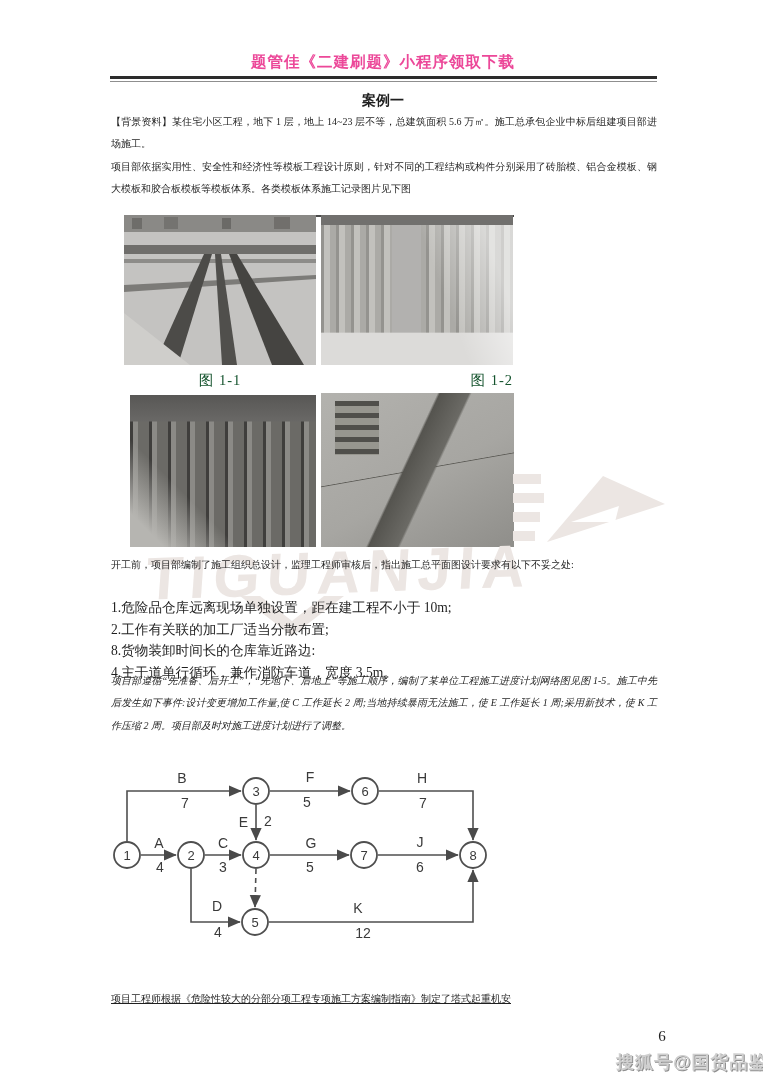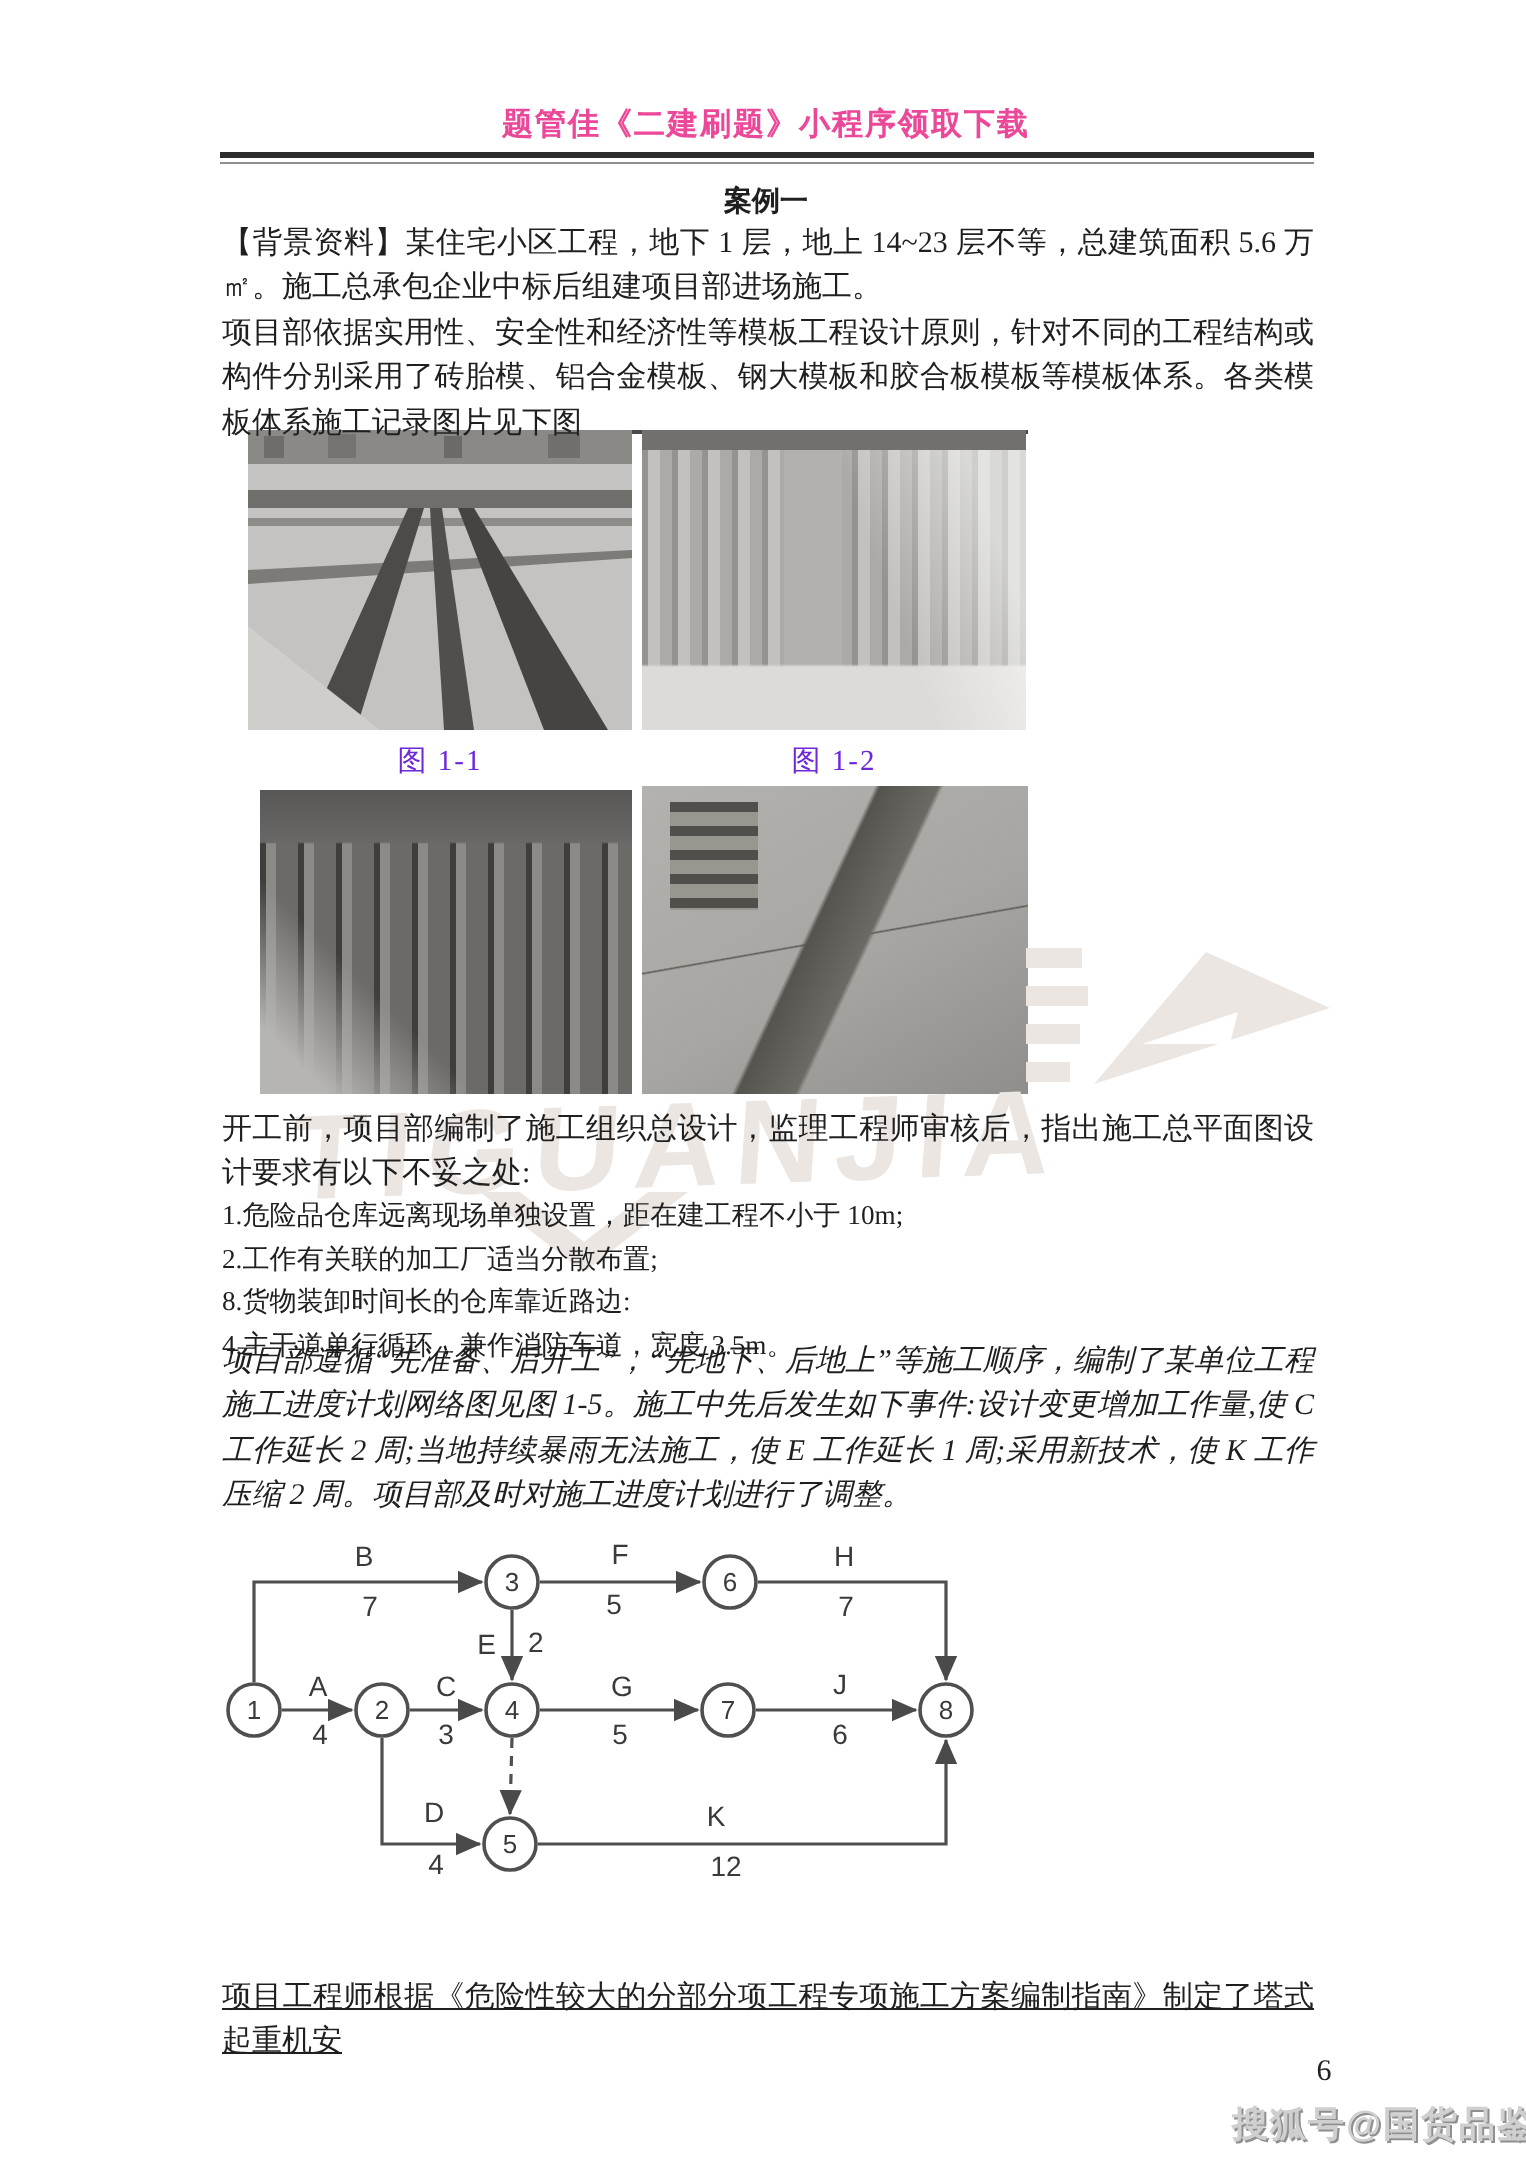--- a/index.html
+++ b/index.html
@@ -16,21 +16,21 @@
   .header-rule {
     position:absolute; left:110px; top:76px; width:547px; height:6px; z-index:3;
     border-top:3px solid #2c2c2c; border-bottom:1px solid #8f8f8f;
   }
   .section-title {
     position:absolute; left:110px; top:92px; width:546px; z-index:3;
     text-align:center; font-size:14px; font-weight:bold;
   }
   .para {
     position:absolute; left:111px; width:546px; z-index:3;
-    font-size:15px; line-height:22.4px; text-align:justify;
+    font-size:10px; line-height:22.4px; text-align:justify;
   }
   #p1 { top:111px; }
   #p2 { top:156px; }
   #p3 { top:554px; }
   #p4 { top:670px;font-style:italic; }
   #p5 { top:988px;text-decoration:underline; }
   .issue-list { position:absolute; left:111px; top:597px; width:546px; z-index:3;
     font-size:13.6px; line-height:21.6px; }
   
   .figures { position:absolute; left:124px; top:215px; width:390px; height:332px; z-index:1; }
@@ -57,22 +57,22 @@
     background-image:
       repeating-linear-gradient(180deg,#504f4b 0 5px,#97968f 5px 12px),
       linear-gradient(115deg, rgba(0,0,0,0) 44%, #55544f 45%, #6b6a65 56%, rgba(0,0,0,0) 57%),
       linear-gradient(170deg, rgba(0,0,0,0) 49.5%, #5e5d58 49.9%, rgba(0,0,0,0) 50.4%),
       linear-gradient(150deg,#b3b2ae 0%,#a7a6a2 55%,#8f8e8a 100%);
     background-size: 44px 54px, 100% 100%, 100% 100%, 100% 100%;
     background-position: 14px 8px, 0 0, 0 0, 0 0;
     background-repeat: no-repeat;
   }
   .figlabel { position:absolute; top:156px; width:192px; text-align:center;
-    font-size:14.5px; letter-spacing:1px; color:#6d28d9; }
-  #fl1 { left:0; } #fl2 { left:197px; }
+    font-size:14.5px; letter-spacing:1px; color:#14532d; }
+  #fl1 { left:0; } #fl2 { left:197px;text-align:right; }
   
   .wm-text {
     position:absolute; left:146px; top:538px; z-index:2;
     font-family:"Liberation Sans","DejaVu Sans",sans-serif;
     font-size:60px; font-weight:bold; letter-spacing:7px; color:#ece6e3;
     transform:rotate(-2deg) skewX(-6deg); white-space:nowrap;
   }
   .wm-logo { position:absolute; left:509px; top:474px; z-index:2; }
   .wm-chevron { position:absolute; left:240px; top:596px; z-index:2; }
   

